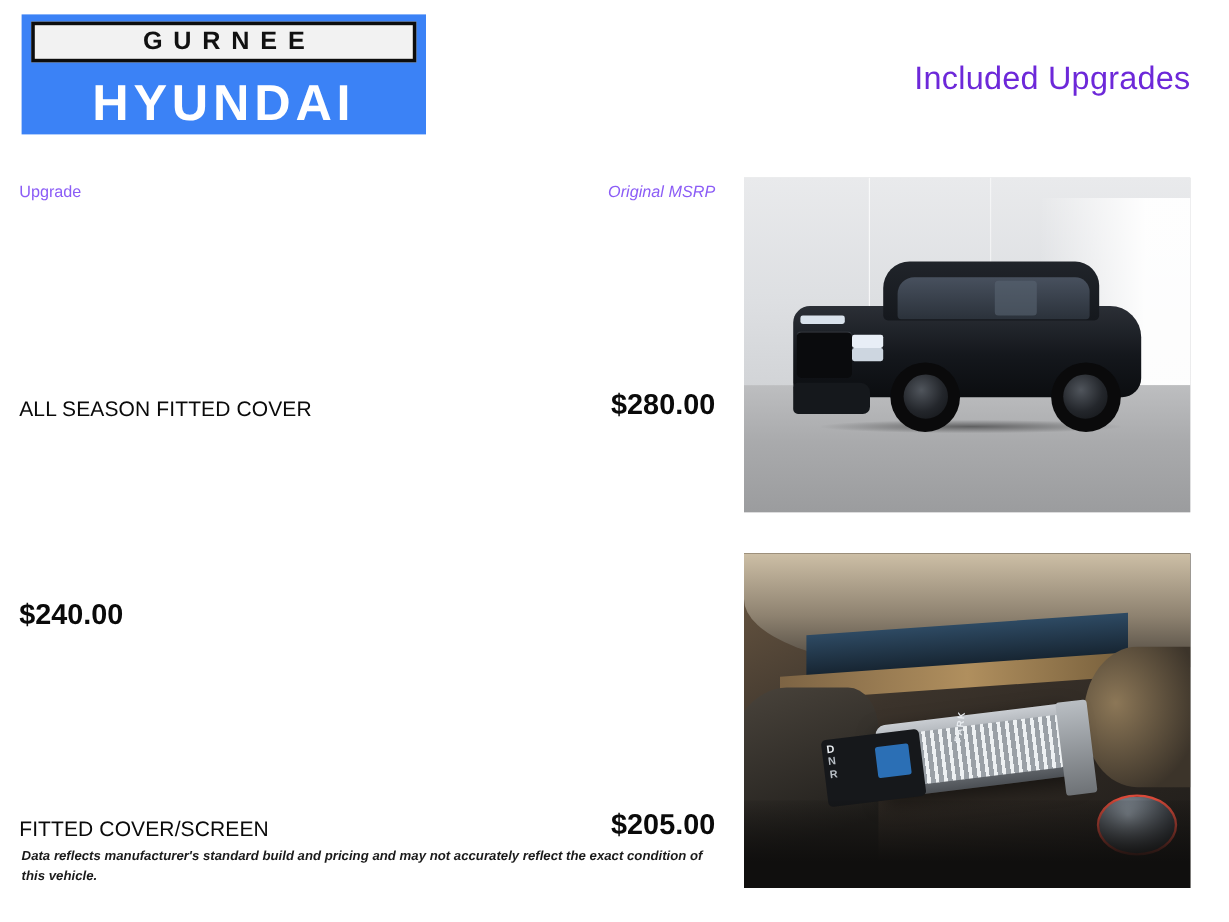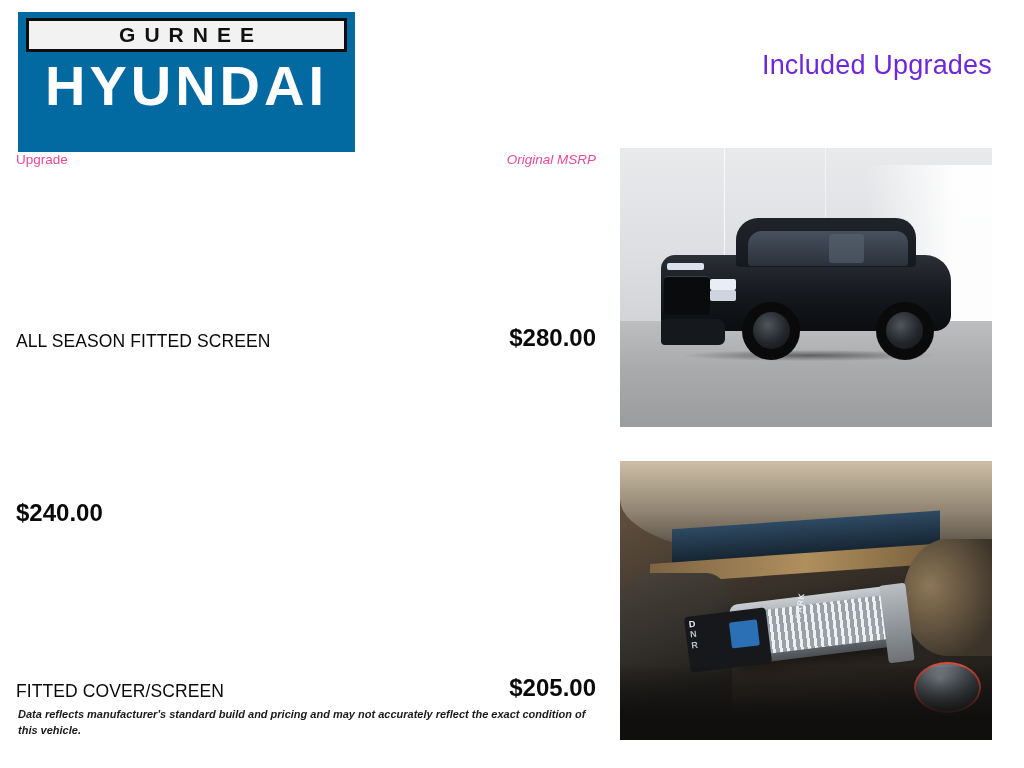--- a/index.html
+++ b/index.html
@@ -15,22 +15,22 @@
     color: #000000;
     overflow: hidden;
   }
 
   
   .logo-box {
     position: absolute;
     left: 18px;
     top: 12px;
     width: 337px;
-    height: 140px;
-    background: #0369a1;
+    height: 100px;
+    background: #3b82f6;
     box-sizing: border-box;
     padding: 6px 8px;
   }
   .logo-top {
     height: 34px;
     background: #f2f2f2;
     border: 3px solid #0d0d0d;
     box-sizing: border-box;
     display: flex;
     align-items: center;
@@ -47,21 +47,21 @@
   .logo-bottom {
     height: 58px;
     margin-top: 5px;
     display: flex;
     align-items: center;
     justify-content: center;
   }
   .logo-bottom span {
     font-family: "Liberation Sans", sans-serif;
     font-weight: bold;
-    font-size: 56px;
+    font-size: 42px;
     letter-spacing: 4px;
     color: #ffffff;
     line-height: 1;
   }
 
   
   .page-title {
     position: absolute;
     right: 32px;
     top: 50px;
@@ -74,21 +74,21 @@
   .table-area {
     position: absolute;
     left: 16px;
     top: 152px;
     width: 580px;
   }
   .thead {
     display: flex;
     justify-content: space-between;
     font-size: 13.5px;
-    color: #ec4899;
+    color: #8b5cf6;
   }
   .thead .th-right { text-align: right; font-style: italic; }
 
   .rows {
     margin-top: 10px;
   }
   .row {
     display: flex;
     justify-content: space-between;
     align-items: flex-end;
@@ -387,21 +387,21 @@
 
 <div class="page-title">Included Upgrades</div>
 
 <div class="table-area">
   <div class="thead">
     <div class="th-left">Upgrade</div>
     <div class="th-right">Original MSRP</div>
   </div>
   <div class="rows">
     <div class="row">
-      <div class="cell-name">ALL SEASON FITTED SCREEN</div>
+      <div class="cell-name">ALL SEASON FITTED COVER</div>
       <div class="cell-price">$280.00</div>
     </div>
     <div class="row">
       <div class="cell-price">$240.00</div>
     </div>
     <div class="row">
       <div class="cell-name">FITTED COVER/SCREEN</div>
       <div class="cell-price">$205.00</div>
     </div>
   </div>

